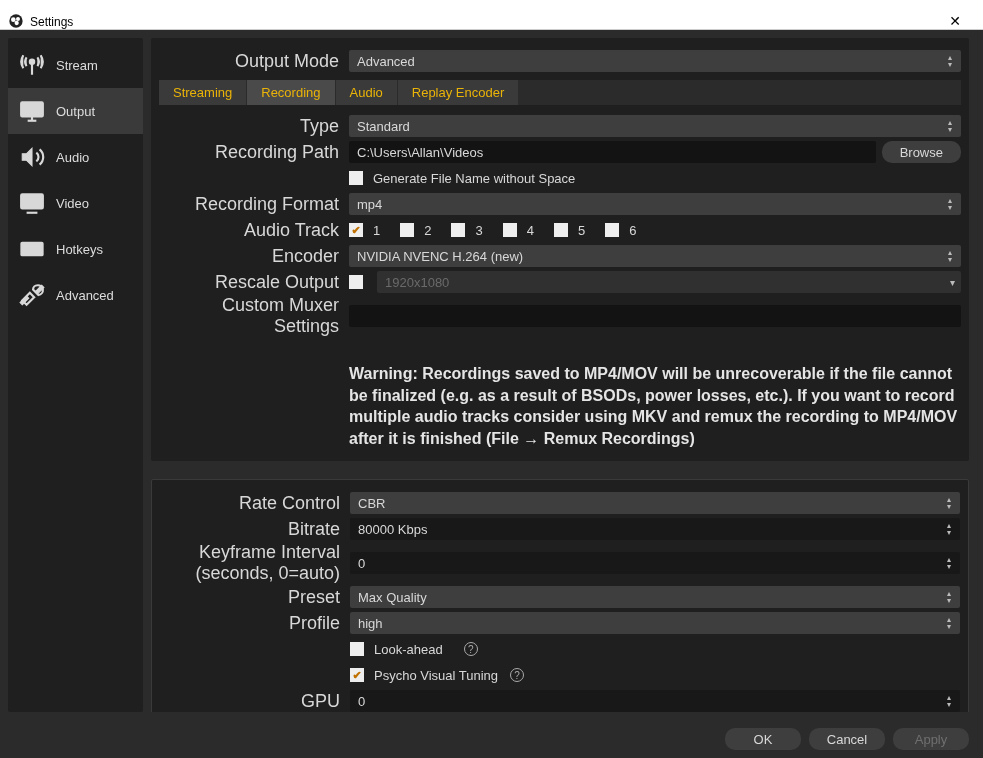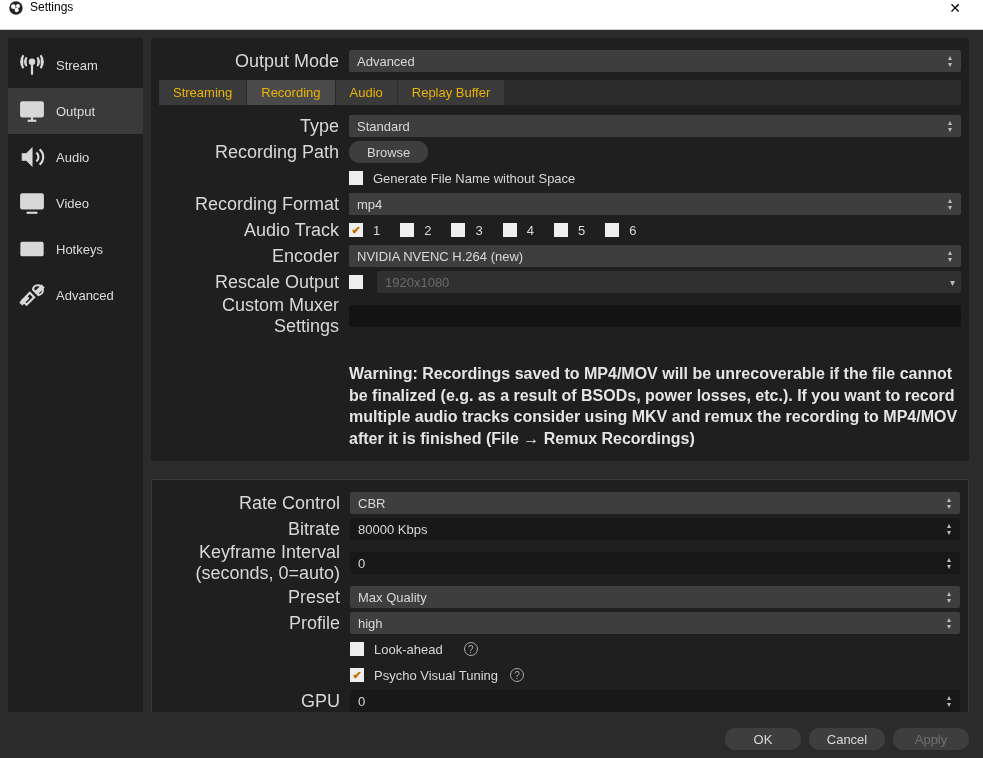--- a/index.html
+++ b/index.html
@@ -1,19 +1,19 @@
 <!DOCTYPE html>
 <html><head>
 <meta charset="utf-8">
 <style>
 * { box-sizing: border-box; margin: 0; padding: 0; font-family: "Segoe UI", Tahoma, sans-serif; }
 body { background: #1e1e1e; color: #d8d8d8; font-size: 13px; width: 983px; height: 758px; overflow: hidden; }
 
 
-.titlebar { height: 30px; background: #fff; display: flex; align-items: flex-start; padding: 0 8px; color: #000; font-size: 12px; border-bottom: 1px solid #ccc; }
+.titlebar { height: 30px; background: #fff; display: flex; align-items: flex-end; padding: 0 8px; color: #000; font-size: 12px; border-bottom: 1px solid #ccc; }
 .titlebar .ticon { width: 16px; height: 16px; margin-right: 6px; }
 .titlebar .spacer { flex: 1; }
 .titlebar .close { width: 40px; text-align: center; font-size: 14px; cursor: pointer; }
 
 
 .frame { position: absolute; top: 30px; left: 0; right: 0; bottom: 0; background: #2b2b2b; display: flex; flex-direction: column; }
 .content { flex: 1; display: flex; padding: 8px; gap: 8px; overflow: hidden; }
 
 
 .sidebar { width: 135px; background: #1f1f1f; border-radius: 2px; padding: 4px 0; }
@@ -179,38 +179,41 @@
             <span>Advanced</span>
             <span class="arrows">▴<br>▾</span>
           </div>
         </div>
       </div>
 
       <div class="tabs">
         <div class="tab"><span>Streaming</span></div>
         <div class="tab active"><span>Recording</span></div>
         <div class="tab"><span>Audio</span></div>
-        <div class="tab"><span>Replay Buffer</span></div>
+        <div class="tab"><span>Replay Encoder</span></div>
       </div>
 
       <div style="height:8px"></div>
 
       <div class="row">
         <div class="label">Type</div>
         <div class="field">
           <div class="select light">
             <span>Standard</span>
             <span class="arrows">▴<br>▾</span>
           </div>
         </div>
       </div>
 
       <div class="row">
         <div class="label">Recording Path</div>
         <div class="field">
+          <div class="textinput">
+            <span>C:\Users\Allan\Videos</span>
+          </div>
           <button class="btn"><span>Browse</span></button>
         </div>
       </div>
 
       <div class="row">
         <div class="label"></div>
         <div class="field">
           <span class="chk empty">✔</span>
           <span class="chklabel">Generate File Name without Space</span>
         </div>

